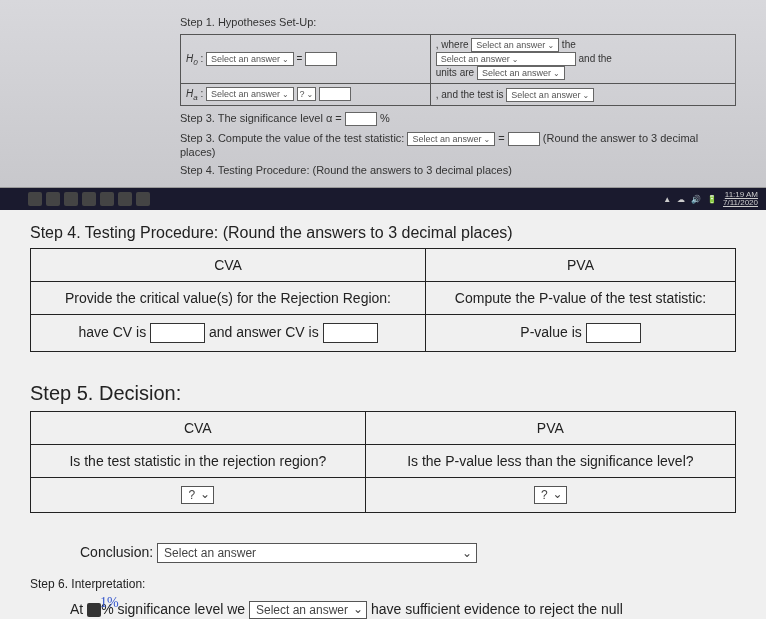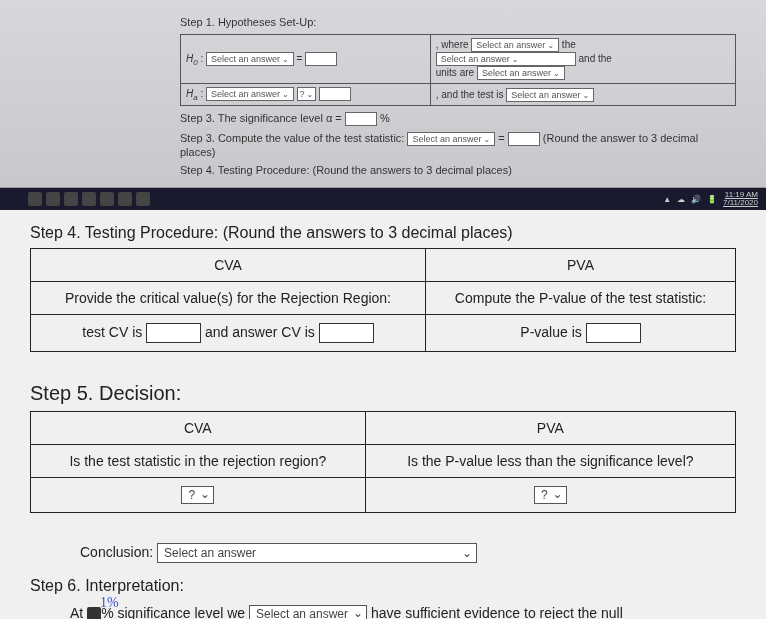--- a/index.html
+++ b/index.html
@@ -221,21 +221,21 @@
         <tr>
       <td class="hdr">CVA</td>
       <td class="hdr">PVA</td>
     </tr>
     <tr>
       <td>Provide the critical value(s) for the Rejection Region:</td>
       <td>Compute the P-value of the test statistic:</td>
     </tr>
     <tr>
       <td>
-        <span>test CV is</span>
+        <span>have CV is</span>
         <span class="input-box-b"></span>
         <span>and answer CV is</span>
         <span class="input-box-b"></span>
       </td>
       <td>
         <span>P-value is</span>
         <span class="input-box-b"></span>
       </td>
     </tr>
   </tbody>
@@ -263,21 +263,21 @@
     </tr>
   </tbody>
     </table>
 
   <div style="margin:8px 0 14px 50px;">
     <span>Conclusion:</span>
     <span class="conclusion-sel">Select an answer</span>
   </div>
 
   <div class="step6-wrap">
-    <div class="step-label" style="font-size:16px;">Step 6. Interpretation:</div>
+    <div class="step-label" style="font-size:12px;">Step 6. Interpretation:</div>
     <span class="annot" style="left:70px; top:18px;">1%</span>
     <div style="margin:10px 0 0 40px;">
       <span>At</span>
       <span style="display:inline-block;width:14px;height:14px;background:#333;border-radius:2px;vertical-align:middle;"></span><span>% significance level we</span>
       <span class="select-box-b" style="font-size:12px;">Select an answer</span>
       <span>have sufficient evidence to reject the null</span>
     </div>
   </div>
 </div>
 

